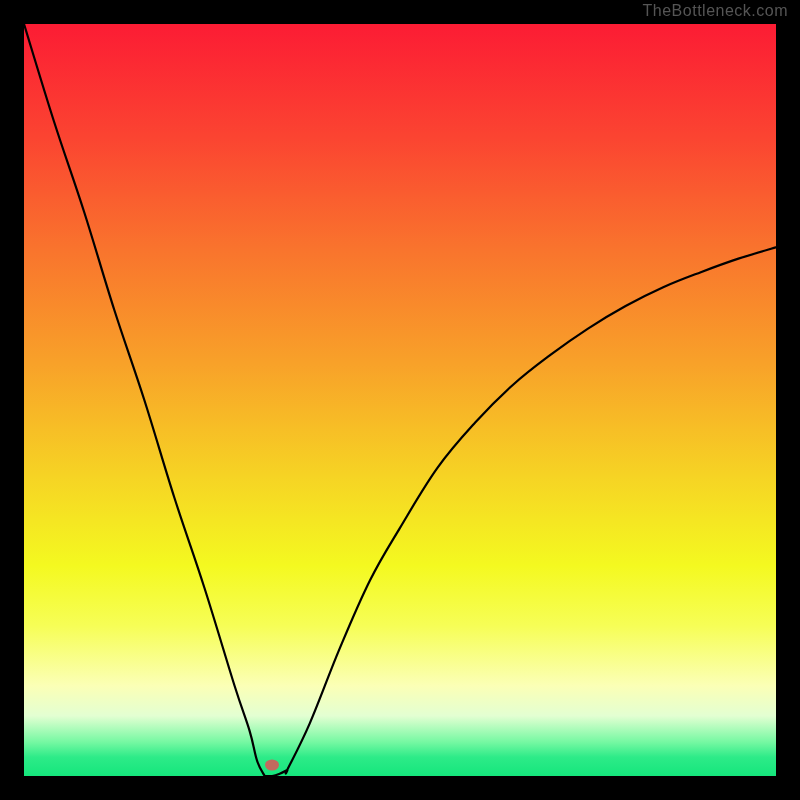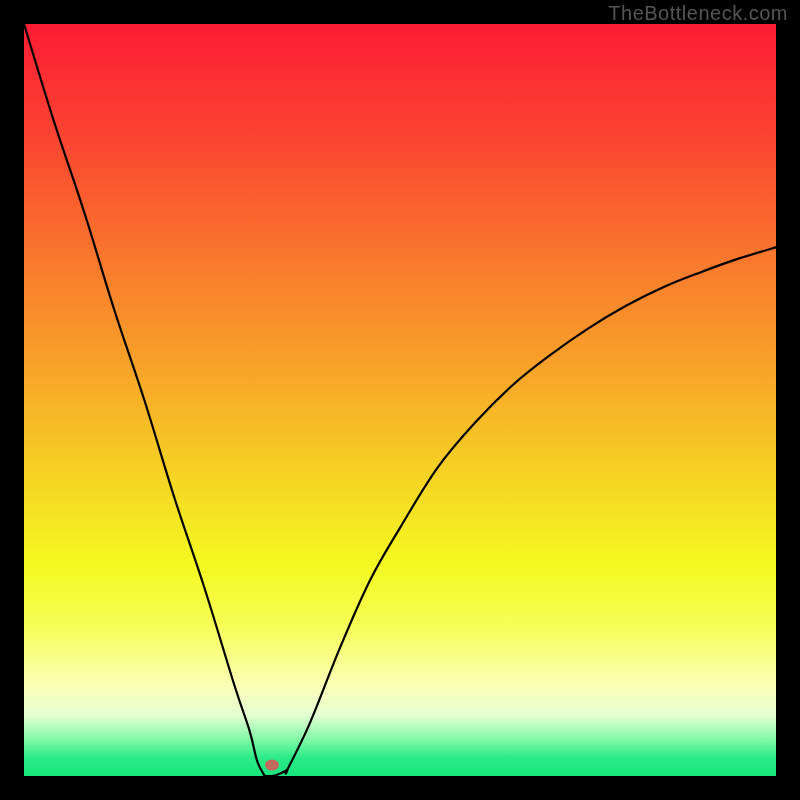--- a/index.html
+++ b/index.html
@@ -39,21 +39,21 @@
     top: 0;
     left: 0;
     width: 100%;
     height: 100%;
   }
   .watermark {
     position: absolute;
     top: 2px;
     right: 12px;
     color: #555;
-    font-size: 20px;
+    font-size: 16px;
     letter-spacing: 0.5px;
     font-weight: 500;
     user-select: none;
   }
   .marker {
     position: absolute;
     width: 14px;
     height: 11px;
     border-radius: 50%;
     background: #c26a5e;

